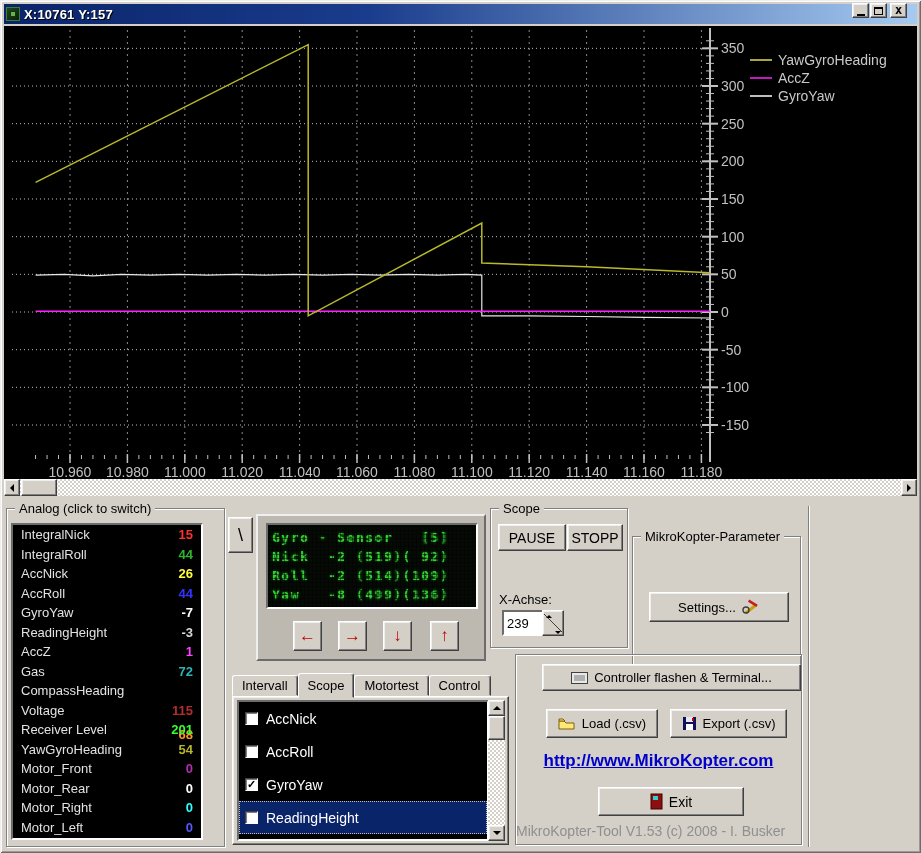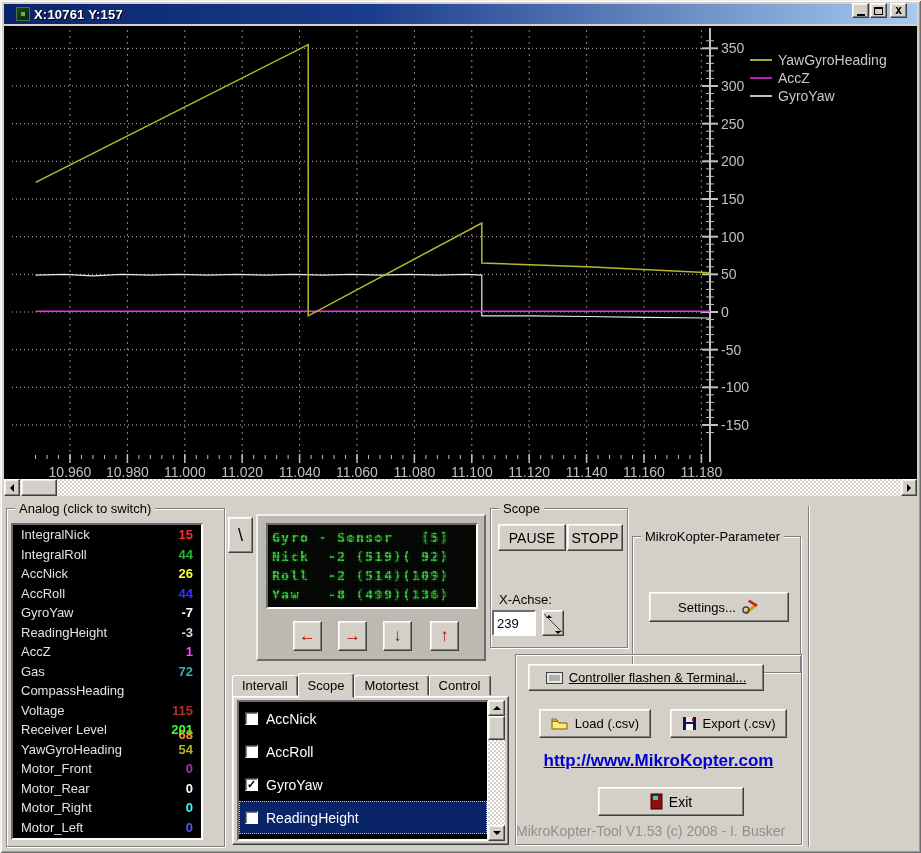--- a/index.html
+++ b/index.html
@@ -8,21 +8,21 @@
   #window {
     position:relative; width:921px; height:853px; background:#d4d0c8;
     box-shadow: inset 1px 1px 0 #efefef, inset -1px -1px 0 #6c6c6c,
                 inset 2px 2px 0 #fbfbfb, inset -2px -2px 0 #9a9a9a;
     overflow:hidden;
   }
   
   #titlebar {
     position:absolute; left:4px; top:4px; width:913px; height:20px;
     background:linear-gradient(to right,#0a246a,#1a3c8c 40%,#a6caf0);
-    display:flex; align-items:center; padding:0 12px;
+    display:flex; align-items:center; padding:0 2px;
   }
   #title-icon { width:14px; height:14px; margin-right:4px;
     background:linear-gradient(135deg,#1d4a1d,#0a1f0a);
     border:1px solid #3f7a3f; position:relative; }
   #title-icon:before{ content:""; position:absolute; left:3px; top:3px; right:3px; bottom:3px;
     background:#6fae4e; border:1px solid #123412;}
   #title-text { color:#fff; font-weight:bold; font-size:13px; letter-spacing:0.2px;
     text-shadow:1px 1px 0 #000; }
   .winbtn { position:absolute; top:3px; width:17px; height:15px; background:#d4d0c8;
     border:1px solid; border-color:#fff #404040 #404040 #fff;
@@ -91,21 +91,21 @@
   
   .btn { background:#d4d0c8; border:1px solid; border-color:#fff #404040 #404040 #fff;
     box-shadow:inset -1px -1px 0 #808080, inset 1px 1px 0 #efefef;
     font-size:13px; color:#000; display:flex; align-items:center; justify-content:center;
     cursor:default; gap:6px; }
   
   #scope-group { left:490px; top:508px; width:138px; height:140px; }
   #pause-btn { position:absolute; left:7px; top:15px; width:68px; height:27px; font-size:14px;}
   #stopp-btn { position:absolute; left:76px; top:15px; width:56px; height:27px; font-size:14px;}
   #xachse-label { position:absolute; left:8px; top:83px; font-size:13px; color:#000;}
-  #xachse-field { position:absolute; left:1px; top:101px; width:44px; height:26px; background:#fff;
+  #xachse-field { position:absolute; left:11px; top:101px; width:44px; height:26px; background:#fff;
     border:2px solid; border-color:#6c6c6c #fff #fff #6c6c6c; font-size:13px; padding:3px 3px;
     font-family:"Liberation Sans",sans-serif; }
   #xachse-spinner { position:absolute; left:51px; top:101px; width:22px; height:26px; background:#d4d0c8;
     border:1px solid; border-color:#fff #404040 #404040 #fff;
     box-shadow:inset -1px -1px 0 #808080, inset 1px 1px 0 #efefef;
     background-image:linear-gradient(45deg, transparent 48%, #404040 48%, #404040 52%, transparent 52%);}
   #xachse-spinner .arr.up{ position:absolute; left:3px; top:5px; border-width:3px;}
   #xachse-spinner .arr.down{ position:absolute; right:2px; bottom:2px; border-width:3px;}
   
   #param-group { left:632px; top:508px; width:169px; height:137px;margin-top:28px; }
@@ -132,22 +132,22 @@
     background-color:#d4d0c8;
     background-image:linear-gradient(45deg,#fff 25%,transparent 25%,transparent 75%,#fff 75%),
                      linear-gradient(45deg,#fff 25%,transparent 25%,transparent 75%,#fff 75%);
     background-size:4px 4px; background-position:0 0,2px 2px;}
   #cs-up{ left:0; top:0; width:17px; height:16px;} #cs-down{ left:0; bottom:0; width:17px; height:16px;}
   #cs-thumb{ position:absolute; left:0; top:16px; width:17px; height:24px; background:#d4d0c8;
     border:1px solid; border-color:#fff #404040 #404040 #fff;
     box-shadow:inset -1px -1px 0 #808080, inset 1px 1px 0 #efefef;}
   
   #action-group { left:515px; top:654px; width:287px; height:191px; }
-  #flash-btn { position:absolute; left:12px; top:9px; width:236px; height:27px;text-decoration:underline;}
-  #load-btn  { position:absolute; left:23px; top:54px; width:112px; height:29px;}
+  #flash-btn { position:absolute; left:26px; top:9px; width:259px; height:27px;}
+  #load-btn  { position:absolute; left:30px; top:54px; width:112px; height:29px;}
   #export-btn{ position:absolute; left:154px; top:54px; width:117px; height:29px;}
   #mk-link { position:absolute; left:0; top:96px; width:100%; text-align:center;
     font-size:17px; font-weight:bold; color:#0000cc; text-decoration:underline; cursor:pointer;}
   #exit-btn { position:absolute; left:82px; top:132px; width:146px; height:29px; font-size:14px;}
   #version-text { position:absolute; left:0; top:168px; width:100%; text-align:left;
     font-size:14px; color:#8f8f8f; }
   #divider-v { position:absolute; left:808px; top:506px; width:2px; height:341px;
     border-left:1px solid #808080; border-right:1px solid #fff; }
   .icon-terminal { width:17px; height:12px; background:#b0b0b0; border:1px solid #404040;
     box-shadow:inset 0 0 0 2px #e8e8e8; flex:none;}

